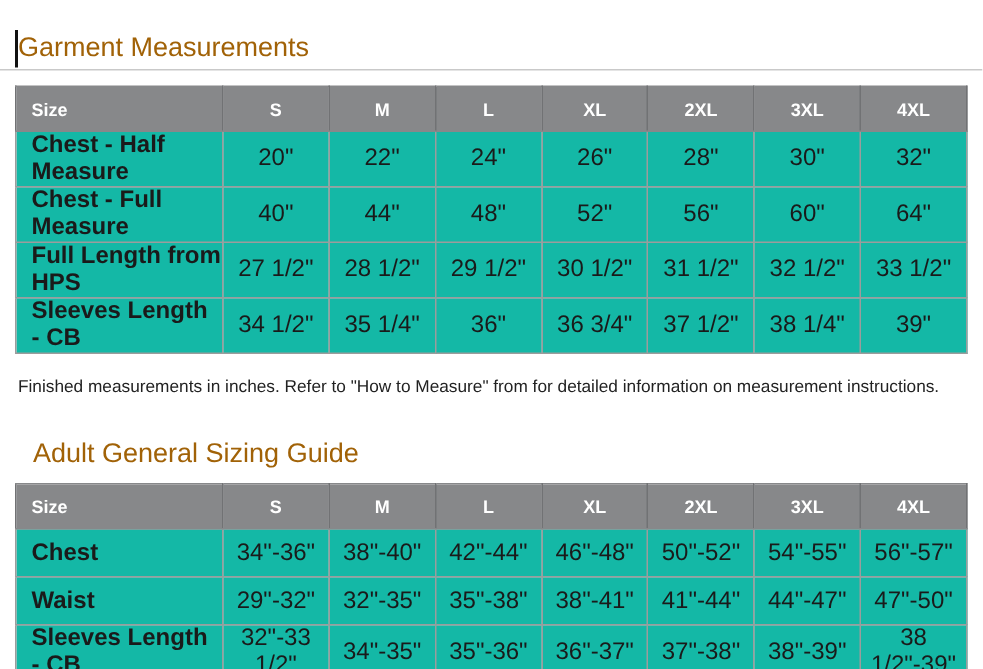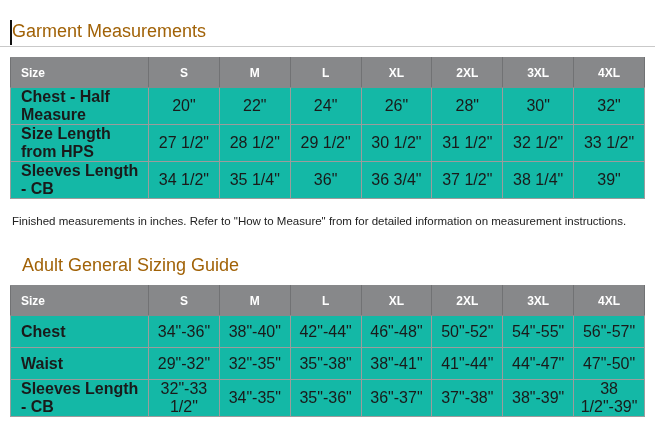--- a/index.html
+++ b/index.html
@@ -103,21 +103,31 @@
           <td class="label-cell">Chest - Half Measure</td>
           <td>20"</td>
           <td>22"</td>
           <td>24"</td>
           <td>26"</td>
           <td>28"</td>
           <td>30"</td>
           <td>32"</td>
         </tr>
         <tr>
-          <td class="label-cell">Size Length from HPS</td>
+          <td class="label-cell">Chest - Full Measure</td>
+          <td>40"</td>
+          <td>44"</td>
+          <td>48"</td>
+          <td>52"</td>
+          <td>56"</td>
+          <td>60"</td>
+          <td>64"</td>
+        </tr>
+        <tr>
+          <td class="label-cell">Full Length from HPS</td>
           <td>27 1/2"</td>
           <td>28 1/2"</td>
           <td>29 1/2"</td>
           <td>30 1/2"</td>
           <td>31 1/2"</td>
           <td>32 1/2"</td>
           <td>33 1/2"</td>
         </tr>
         <tr>
           <td class="label-cell">Sleeves Length - CB</td>

